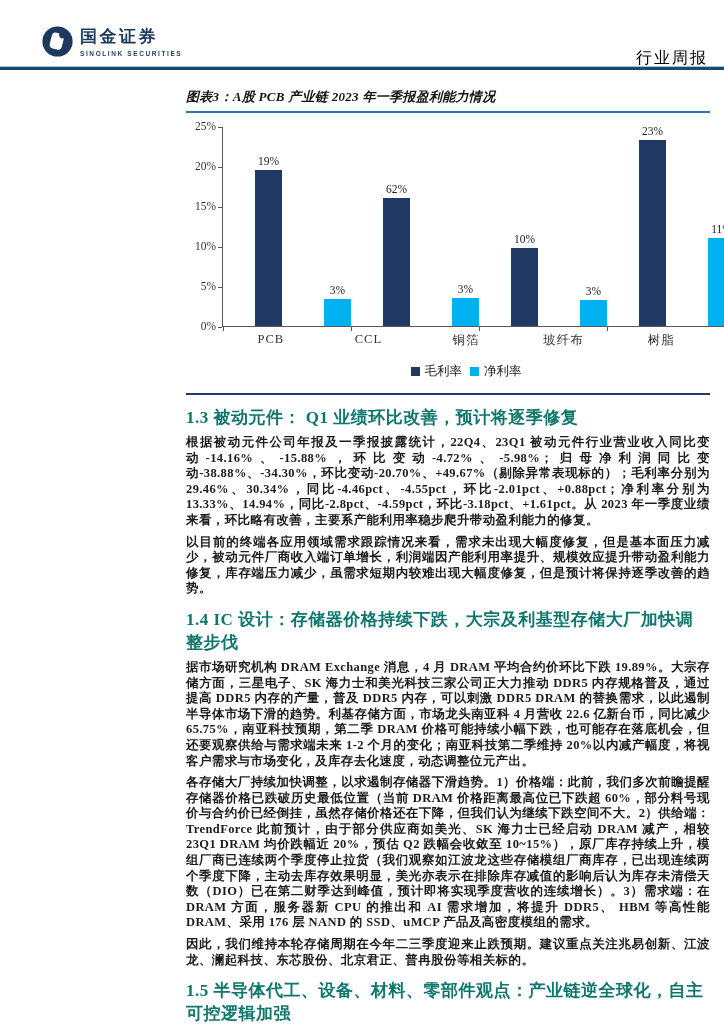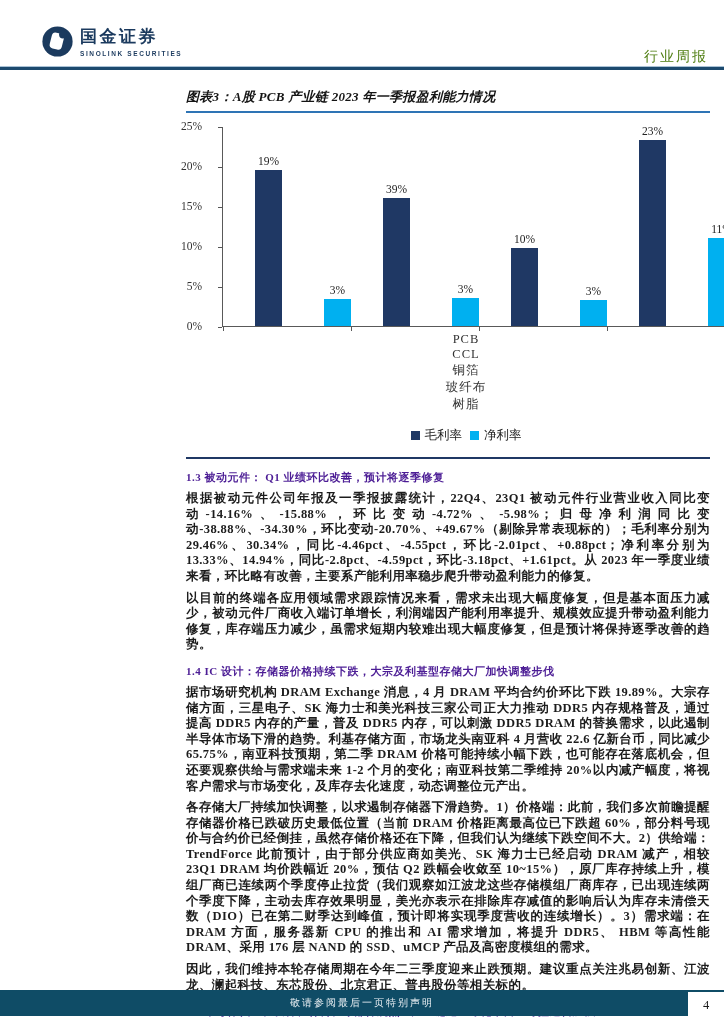--- a/index.html
+++ b/index.html
@@ -8,52 +8,52 @@
     position:relative; width:724px; height:1024px; margin:0 auto;
     background:#fff; overflow:hidden;
     font-family:"Liberation Serif", serif; color:#222;
   }
   
   .header { position:relative; height:69px; }
   .logo-row { position:absolute; left:42px; top:25px; display:flex; align-items:center; gap:7px; }
   .logo-mark { width:31px; height:31px; display:block; }
   .brand-cn { font-family:"Liberation Sans", sans-serif; font-weight:bold; font-size:17px; color:#1b3a5e; letter-spacing:2.5px; }
   .brand-en { font-family:"Liberation Sans", sans-serif; font-weight:bold; font-size:6.5px; color:#1b3a5e; letter-spacing:1.6px; margin-top:2px; }
-  .report-type { position:absolute; right:16px; top:48px; font-size:14px; color:#4d7c0f; letter-spacing:2px; }
+  .report-type { position:absolute; right:16px; top:48px; font-size:16px; color:#000000; letter-spacing:2px; }
   .header-rule { position:absolute; left:0; right:0; top:66px; height:4px;
     background:linear-gradient(to bottom,#aac2d6 0 1px,#1c4a6e 1px 100%); }
   
   .content { margin:19px 14px 0 186px; width:524px; }
   
   .fig-title { font-size:13px; font-weight:bold; font-style:italic; color:#141414; letter-spacing:0.3px; }
   .fig-title-rule { height:2px; background:#2e74b5; margin-top:5px; }
   .chart-box { padding:14px 0 0 0; }
   .chart-inner { display:flex; }
   .y-axis { position:relative; width:36px; height:200px; flex:none; }
-  .y-tick-label { position:absolute; right:20px; width:30px; text-align:right; font-size:11.5px; color:#333;
+  .y-tick-label { position:absolute; right:6px; width:30px; text-align:right; font-size:11.5px; color:#333;
     font-family:"Liberation Serif", serif; }
   .y-tick-mark { position:absolute; right:0; width:4px; height:1px; background:#555; }
   .plot { position:relative; flex:1; height:200px; border-left:1px solid #595959; border-bottom:1px solid #595959;
     display:flex; align-items:flex-end; }
   .x-tick { position:absolute; bottom:-5px; width:1px; height:5px; background:#595959; }
   .bar-group { flex:1; display:flex; justify-content:center; align-items:flex-end; height:100%; }
   .bars { display:flex; align-items:flex-end; gap:10px; height:100%; }
   .bar-wrap { display:flex; flex-direction:column; align-items:center; justify-content:flex-end;padding-left:32px; }
   .bar { width:27px; }
   .bar-value-label { font-size:11.5px; color:#222; margin-bottom:3px; font-family:"Liberation Serif", serif; }
-  .x-labels { display:flex; margin-left:36px; margin-top:5px;flex-direction:column; }
+  .x-labels { display:flex; margin-left:36px; margin-top:5px; }
   .x-label { flex:1; text-align:center; font-size:12.5px; color:#333; letter-spacing:1px; }
   .legend { display:flex; justify-content:center; gap:8px; margin-top:14px; margin-left:36px; }
   .legend-item { display:flex; align-items:center; gap:5px; font-size:12.5px; color:#222; }
   .legend-swatch { width:9px; height:9px; display:inline-block; }
   .fig-bottom-rule { height:2px; background:#1f3864; margin-top:13px; }
   .fig-source { font-size:10px; color:#3a3a3a; margin-top:6px; letter-spacing:1px; }
   
   .section { margin-top:11px; }
-  .section-heading { font-size:11px; font-weight:bold; color:#4c1d95; margin:10px 0 4px 0; letter-spacing:0.5px; }
+  .section-heading { font-size:17px; font-weight:bold; color:#0f766e; margin:10px 0 4px 0; letter-spacing:0.5px; }
   .para { font-size:12.5px; line-height:15.6px; text-align:justify; color:#1c1c1c; margin-top:6px; letter-spacing:0.4px;font-weight:bold; }
   
   .footer { position:absolute; left:0; right:0; bottom:8px; height:26px; background:#0f4c66; }
   .footer-disclaimer { text-align:center; line-height:26px; color:#e8eef2; font-size:10px; letter-spacing:2px; }
   .page-num-box { position:absolute; right:0; top:2px; width:36px; height:30px; background:#fff; text-align:center; }
   .page-num { font-size:12.5px; color:#1c1c1c; line-height:26px; }
 </style>
 </head>
 <body>
 
@@ -106,21 +106,21 @@
                   </div>
                   <div class="bar-wrap">
                     <span class="bar-value-label">3%</span>
                     <div class="bar" style="height: 27.2px; background: rgb(0, 176, 240);"></div>
                   </div>
                 </div>
               </div>
               <div class="bar-group">
                 <div class="bars">
                   <div class="bar-wrap">
-                    <span class="bar-value-label">39%</span>
+                    <span class="bar-value-label">62%</span>
                     <div class="bar" style="height: 128px; background: rgb(31, 56, 100);"></div>
                   </div>
                   <div class="bar-wrap">
                     <span class="bar-value-label">3%</span>
                     <div class="bar" style="height: 28px; background: rgb(0, 176, 240);"></div>
                   </div>
                 </div>
               </div>
               <div class="bar-group">
                 <div class="bars">
@@ -201,20 +201,14 @@
       <div class="para">因此，我们维持本轮存储周期在今年二三季度迎来止跌预期。建议重点关注兆易创新、江波龙、澜起科技、东芯股份、北京君正、普冉股份等相关标的。</div>
     </div>
 
     <div class="section">
       <div class="section-heading">1.5 半导体代工、设备、材料、零部件观点：产业链逆全球化，自主可控逻辑加强</div>
       <div class="para">半导体产业链逆全球化，自主可控逻辑持续加强成为国产半导体产业链逻辑主线。出口管制情况下国内设备、材料、零部件在下游加快验证导入，产业链国产化加速，迎来板块性</div>
     </div>
 
   </div>
 
-  <div class="footer">
-    <div class="footer-disclaimer">敬请参阅最后一页特别声明</div>
-    <div class="page-num-box">
-      <div class="page-num">4</div>
-    </div>
-  </div>
 
 </div>
 
 </body></html>

